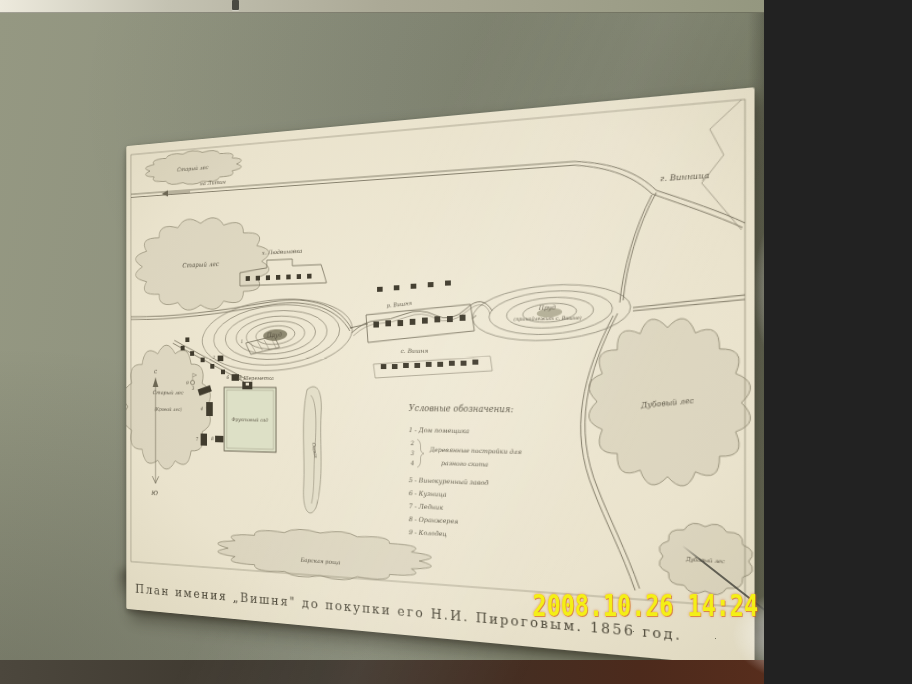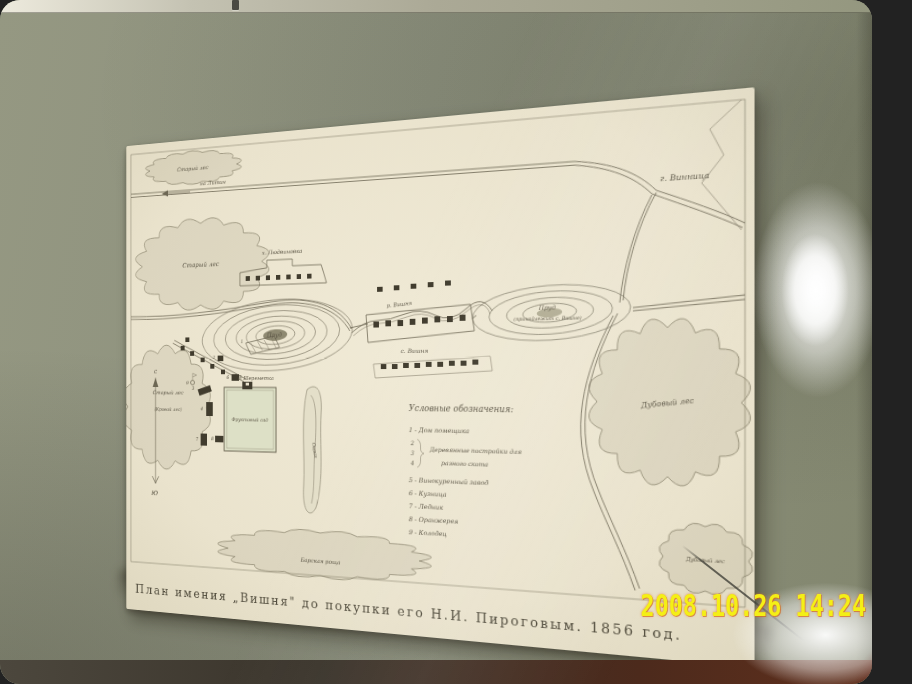--- a/index.html
+++ b/index.html
@@ -1,16 +1,16 @@
 <!DOCTYPE html>
 <html><head>
 <meta charset="utf-8">
 <style>
   html,body{margin:0;padding:0;background:#222;}
-  .photo{position:relative;width:872px;height:684px;overflow:hidden;background:#8c907d;font-family:"DejaVu Serif",serif;border-radius:20px;}
+  .photo{position:relative;width:764px;height:684px;overflow:hidden;background:#8c907d;font-family:"DejaVu Serif",serif;}
   .wall{position:absolute;inset:0;background:
     radial-gradient(130% 100% at 88% 15%, rgba(20,22,14,.16), transparent 60%),
     radial-gradient(120% 90% at 0% 100%, rgba(15,16,10,.22), transparent 55%),
     linear-gradient(100deg,#959882 0%,#8c907d 45%,#83876f 100%);}
   .right-edge{position:absolute;right:0;top:0;width:16px;height:100%;background:linear-gradient(90deg,rgba(0,0,0,0),rgba(35,35,25,.28));}
   .wall-top{position:absolute;left:0;top:0;width:100%;height:12px;
     background:linear-gradient(90deg,#edeadd 0%,#c4c2b2 22%,#aba996 50%,#94977f 100%);
     border-bottom:1px solid rgba(55,55,45,.4);}
   .nail{position:absolute;left:232px;top:0;width:7px;height:10px;background:#4a4a42;border-radius:1px;box-shadow:0 1px 1px rgba(255,255,255,.35);}
   .paper-shadow{position:absolute;left:118px;top:598px;width:655px;height:30px;transform:rotate(5deg);

